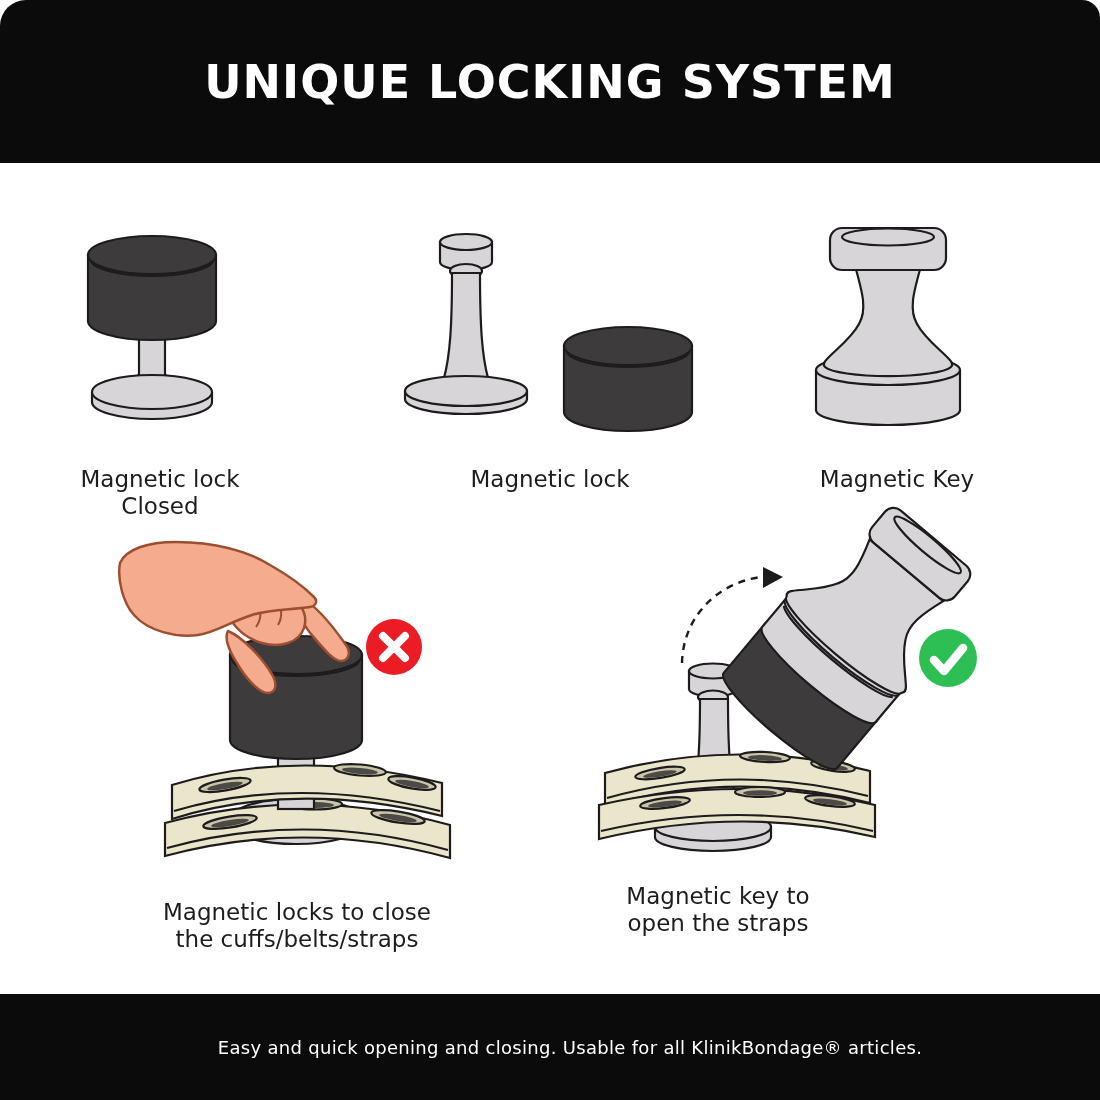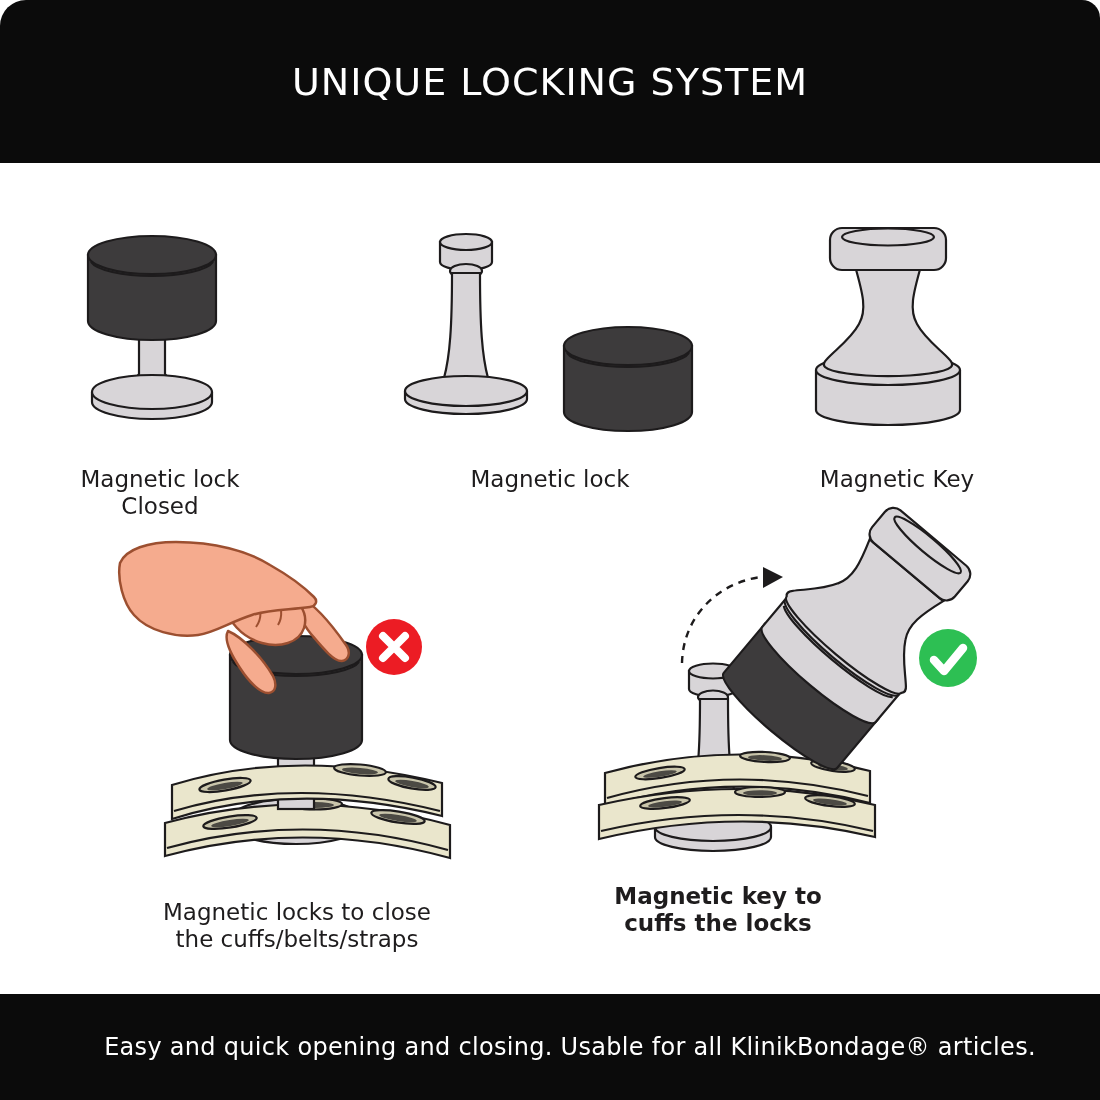--- a/index.html
+++ b/index.html
@@ -8,29 +8,29 @@
   .page { position:relative; width:1100px; height:1100px; background:#fff; }
 
   
   .banner-top {
     position:absolute; left:0; top:0; width:1100px; height:163px;
     background:var(--banner-bg,#0b0b0b);
     border-radius:26px 18px 0 0;
     display:flex; align-items:center; justify-content:center;
   }
   .banner-top h1 {
-    color:var(--banner-text,#fff); font-size:38px; font-weight:normal;
+    color:var(--banner-text,#fff); font-size:46px; font-weight:bold;
     letter-spacing:1px;
   }
   .banner-bottom {
     position:absolute; left:0; top:994px; width:1100px; height:106px;
     background:var(--banner-bg,#0b0b0b);
     display:flex; align-items:center; justify-content:center;
   }
-  .banner-bottom p { color:var(--banner-text,#fff); font-size:24px; font-weight:normal; letter-spacing:0.3px;margin-left:40px; }
+  .banner-bottom p { color:var(--banner-text,#fff); font-size:18px; font-weight:normal; letter-spacing:0.3px;margin-left:40px; }
 
   
   figure { position:absolute; }
   figure svg { display:block; }
 
   .caption {
     position:absolute; width:360px; transform:translateX(-50%);
     text-align:center; color:var(--label-text,#1e1c1d);
     font-size:23px; line-height:27px; font-weight:normal;
   }
@@ -205,22 +205,22 @@
           <ellipse cx="0" cy="-141" rx="43" ry="8" fill="var(--metal)"></ellipse>
         </g>
       </g>
 
       <g transform="translate(363,153)">
         <circle r="29" fill="var(--success-green)"></circle>
         <path d="M-14,2 L-4,13 L15,-10" stroke="#ffffff" stroke-width="8.5" stroke-linecap="round" stroke-linejoin="round" fill="none"></path>
       </g>
     </svg>
   </figure>
-  <div class="caption" style="left:718px; top:883px;font-weight:bold;">
+  <div class="caption" style="left:718px; top:883px;">
     <div>Magnetic key to</div>
-    <div>cuffs the locks</div>
+    <div>open the straps</div>
   </div>
 
   <footer class="banner-bottom">
     <p>Easy and quick opening and closing. Usable for all KlinikBondage® articles.</p>
   </footer>
 
 </div>
 
 </body></html>

